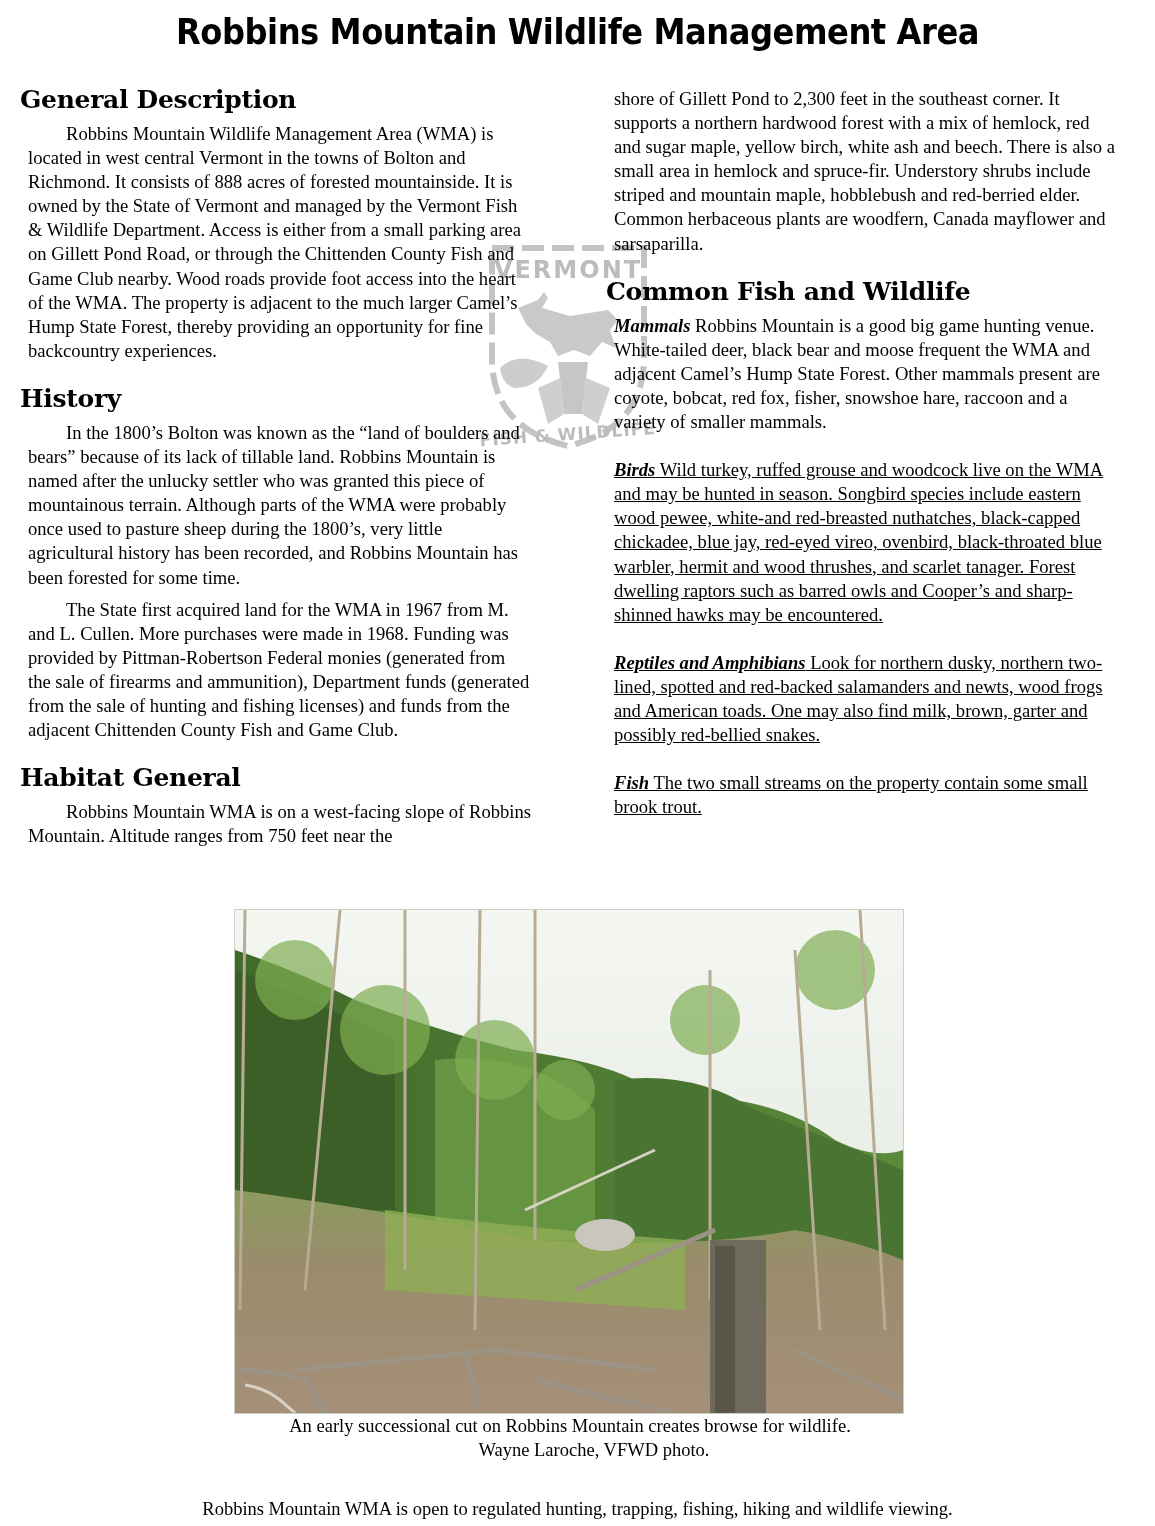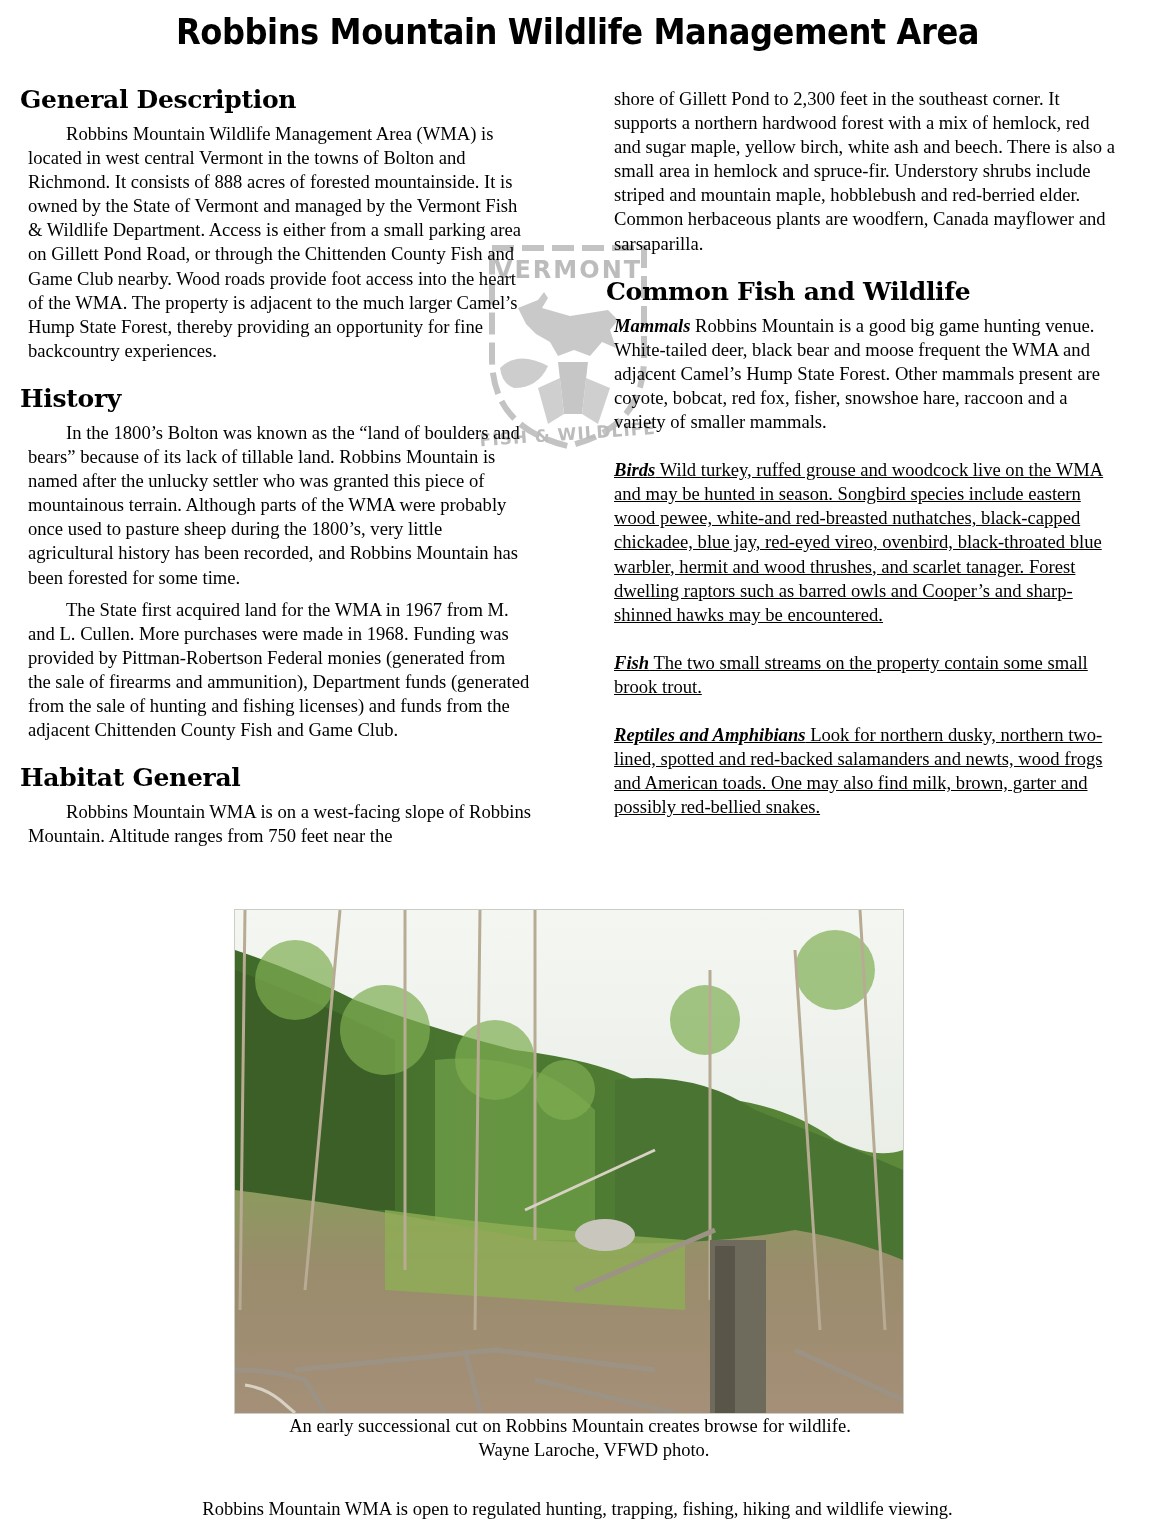--- a/index.html
+++ b/index.html
@@ -75,23 +75,23 @@
 </div>
 
 <div class="col col-right">
   <p style="margin-top:1px">shore of Gillett Pond to 2,300 feet in the southeast corner. It supports a northern hardwood forest with a mix of hemlock, red and sugar maple, yellow birch, white ash and beech. There is also a small area in hemlock and spruce-fir. Understory shrubs include striped and mountain maple, hobblebush and red-berried elder. Common herbaceous plants are woodfern, Canada mayflower and sarsaparilla.</p>
 
   <h2 class="gap-section">Common Fish and Wildlife</h2>
   <p><span class="lead">Mammals</span><span> Robbins Mountain is a good big game hunting venue. White-tailed deer, black bear and moose frequent the WMA and adjacent Camel’s Hump State Forest. Other mammals present are coyote, bobcat, red fox, fisher, snowshoe hare, raccoon and a variety of smaller mammals.</span></p>
 
   <p class="gap-para"><span class="lead">Birds</span><span> Wild turkey, ruffed grouse and woodcock live on the WMA and may be hunted in season. Songbird species include eastern wood pewee, white-and red-breasted nuthatches, black-capped chickadee, blue jay, red-eyed vireo, ovenbird, black-throated blue warbler, hermit and wood thrushes, and scarlet tanager. Forest dwelling raptors such as barred owls and Cooper’s and sharp-shinned hawks may be encountered.</span></p>
 
+  <p class="gap-para"><span class="lead">Reptiles and Amphibians</span><span> Look for northern dusky, northern two-lined, spotted and red-backed salamanders and newts, wood frogs and American toads. One may also find milk, brown, garter and possibly red-bellied snakes.</span></p>
+
   <p class="gap-para"><span class="lead">Fish</span><span> The two small streams on the property contain some small brook trout.</span></p>
-
-  <p class="gap-para"><span class="lead">Reptiles and Amphibians</span><span> Look for northern dusky, northern two-lined, spotted and red-backed salamanders and newts, wood frogs and American toads. One may also find milk, brown, garter and possibly red-bellied snakes.</span></p>
 </div>
 
 <div class="photo">
   <svg width="668" height="503" viewBox="0 0 668 503" preserveAspectRatio="none">
     <defs>
       <linearGradient id="sky" x1="0" y1="0" x2="0" y2="1">
         <stop offset="0" stop-color="#f4f6f2"></stop>
         <stop offset="1" stop-color="#dfe6dc"></stop>
       </linearGradient>
       <linearGradient id="ground" x1="0" y1="0" x2="0" y2="1">

